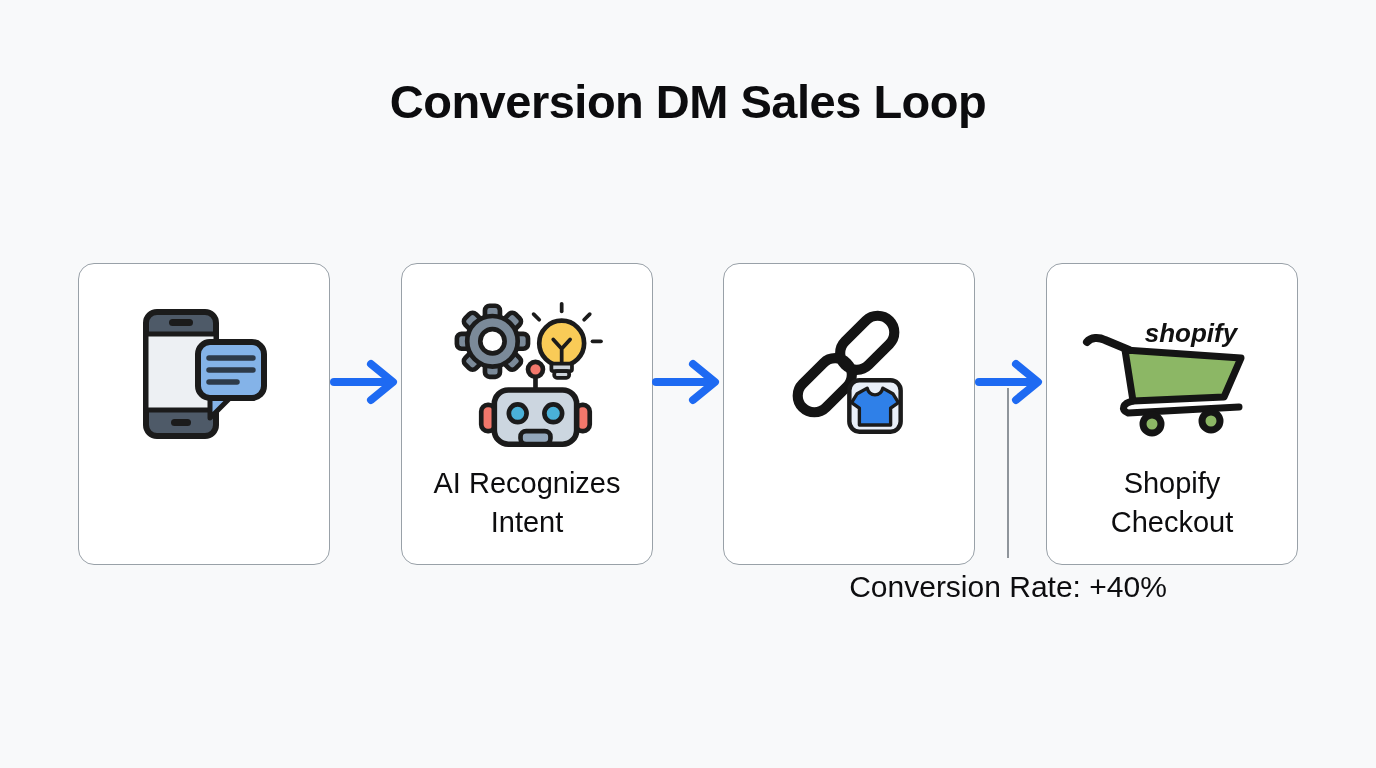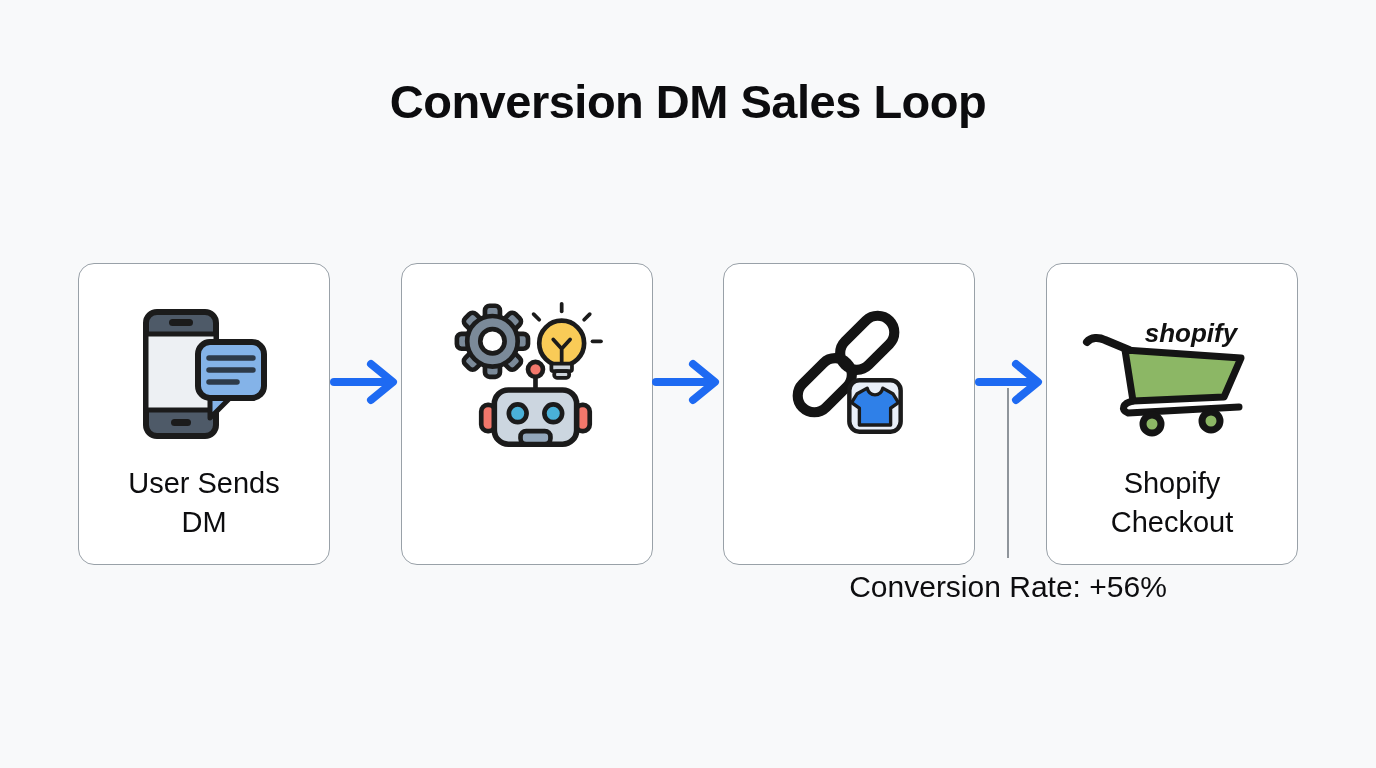--- a/index.html
+++ b/index.html
@@ -48,24 +48,20 @@
           <rect x="29" y="11" width="24" height="7" rx="3.5" fill="#1b1b1b"></rect>
           <rect x="31" y="111" width="20" height="7" rx="3.5" fill="#1b1b1b"></rect>
           <path d="M70,88 L70,110 L92,88 Z" fill="#84b3e8" stroke="#1b1b1b" stroke-width="5"></path>
           <rect x="58" y="34" width="66" height="56" rx="12" fill="#84b3e8" stroke="#1b1b1b" stroke-width="6"></rect>
           <path d="M69,50 H113" stroke="#2d3a49" stroke-width="5.5"></path>
           <path d="M69,62 H113" stroke="#2d3a49" stroke-width="5.5"></path>
           <path d="M69,74 H97" stroke="#2d3a49" stroke-width="5.5"></path>
         </g>
       </svg>
     </div>
-    <div class="step-label">
-      <span>User Sends</span>
-      <span>DM</span>
-    </div>
   </div>
 
   <svg class="arrow" style="left:331px" viewBox="0 0 70 48">
     <g stroke="#1e6af2" stroke-width="8" fill="none" stroke-linecap="round" stroke-linejoin="round">
       <path d="M3,24 H54"></path>
         <path d="M40,6 L62,24 L40,42"></path>
     </g>
   </svg>
 
   <div class="step-box" style="left:401px">
@@ -96,20 +92,24 @@
           <path d="M88,96 V78" stroke="#1b1b1b" stroke-width="5"></path>
           <circle cx="88" cy="72" r="8" fill="#f2776b" stroke="#1b1b1b" stroke-width="5"></circle>
           <rect x="30" y="110" width="15" height="28" rx="7" fill="#f2776b" stroke="#1b1b1b" stroke-width="5"></rect>
           <rect x="131" y="110" width="15" height="28" rx="7" fill="#f2776b" stroke="#1b1b1b" stroke-width="5"></rect>
           <rect x="44" y="94" width="88" height="58" rx="15" fill="#ccd6e0" stroke="#1b1b1b" stroke-width="6"></rect>
           <circle cx="69" cy="119" r="9.5" fill="#4ab1d8" stroke="#1b1b1b" stroke-width="5"></circle>
           <circle cx="107" cy="119" r="9.5" fill="#4ab1d8" stroke="#1b1b1b" stroke-width="5"></circle>
           <rect x="72" y="138" width="32" height="14" rx="6" fill="#93a7bb" stroke="#1b1b1b" stroke-width="5"></rect>
         </g>
       </svg>
+    </div>
+    <div class="step-label">
+      <span>AI Recognizes</span>
+      <span>Intent</span>
     </div>
   </div>
 
   <svg class="arrow" style="left:653px" viewBox="0 0 70 48">
     <g stroke="#1e6af2" stroke-width="8" fill="none" stroke-linecap="round" stroke-linejoin="round">
       <path d="M3,24 H54"></path>
         <path d="M40,6 L62,24 L40,42"></path>
     </g>
   </svg>
 
@@ -152,15 +152,15 @@
         </g>
       </svg>
     </div>
     <div class="step-label">
       <span>Shopify</span>
       <span>Checkout</span>
     </div>
   </div>
 
   <div class="connector-line"></div>
-  <div class="annotation">Conversion Rate: +56%</div>
+  <div class="annotation">Conversion Rate: +40%</div>
 
 </div>
 
 </body></html>

